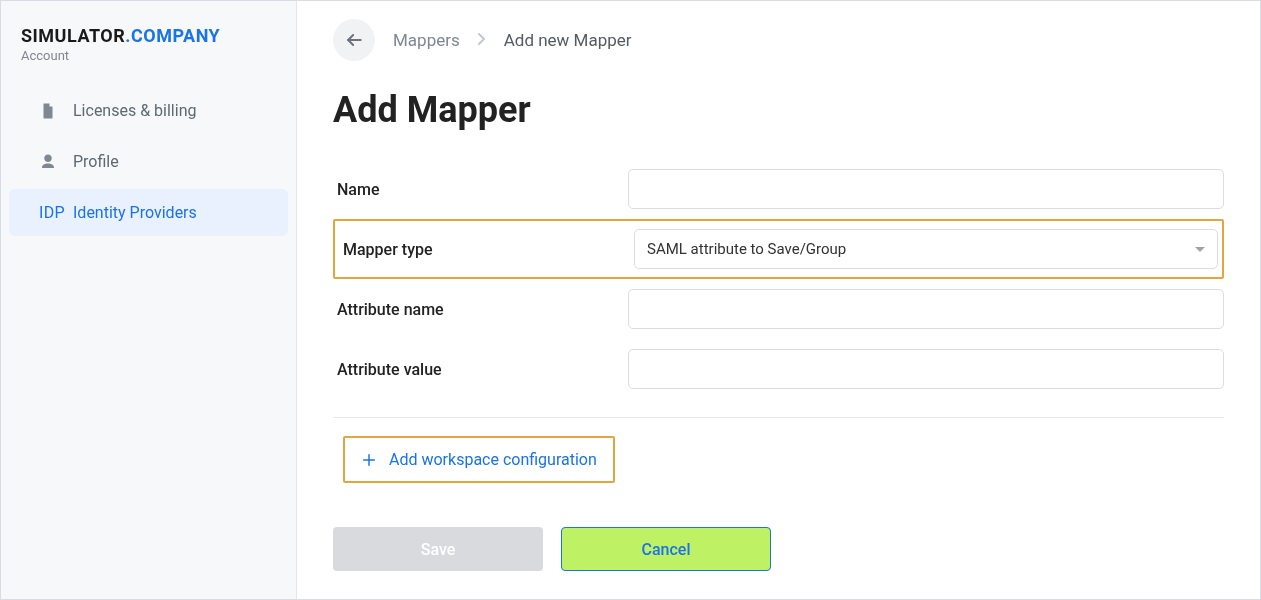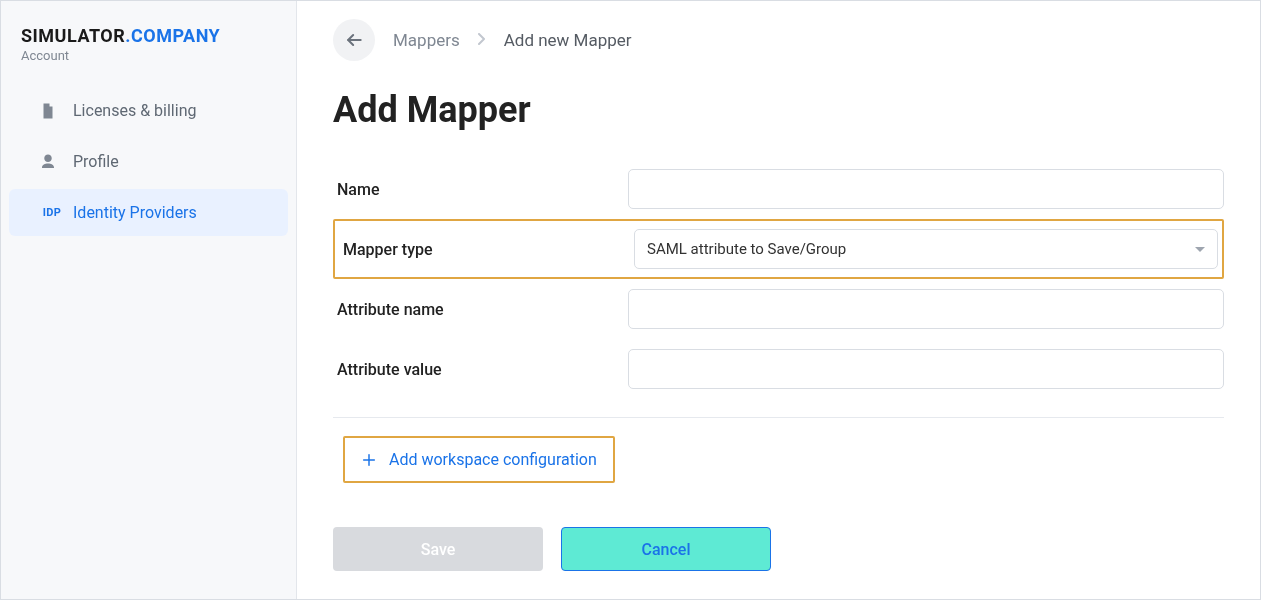--- a/index.html
+++ b/index.html
@@ -46,22 +46,22 @@
       border-radius: 6px;
       margin: 2px 8px;
     }
     .nav-item.active {
       background: #e9f1ff;
       color: #1a73e8;
     }
     .nav-icon { width: 22px; display: flex; align-items: center; justify-content: center; }
     .nav-icon svg { fill: #7f8792; }
     .idp-badge {
-      font-size: 11px;
-      font-weight: 700;
+      font-size: 16px;
+      font-weight: 400;
       color: #1a73e8;
       letter-spacing: 0.3px;
       padding-left: 8px;
     }
     
     .main {
       flex: 1;
       padding: 18px 36px 28px 36px;
       display: flex;
       flex-direction: column;
@@ -175,21 +175,21 @@
       justify-content: center;
       cursor: pointer;
     }
     .btn-primary-disabled {
       background: #d8dade;
       color: #fff;
       border: none;
       cursor: default;
     }
     .btn-outline {
-      background: #5eead4;
+      background: #bef264;
       color: #1a73e8;
       border: 1px solid #1a73e8;
     }
   </style>
 </head>
 <body>
 
 <div class="app">
 
   <aside class="sidebar">

